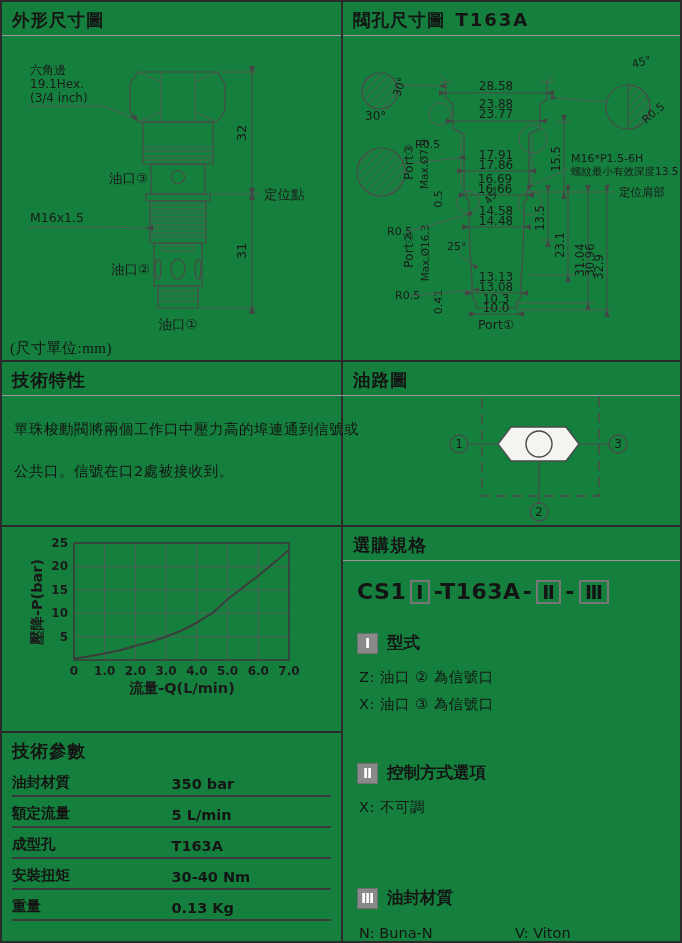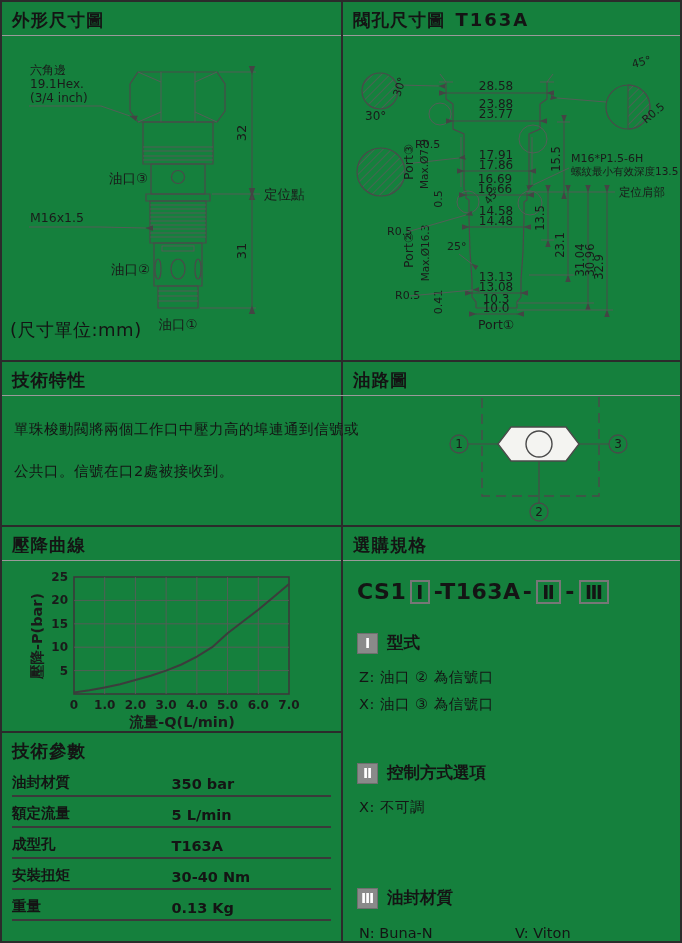--- a/index.html
+++ b/index.html
@@ -31,21 +31,21 @@
     display:inline-flex;align-items:center;justify-content:center;font-size:14px;font-weight:700;flex:0 0 21px;}
   .opt-line{font-size:14.5px;padding-left:16px;letter-spacing:0.5px;}
   .opt-cols{display:flex;padding-left:16px;font-size:14.5px;}
   .opt-cols span{width:48%;}
   
   .param-rows{padding:0 10px;}
   .param-row{display:flex;border-bottom:2px solid #3a3a3a;height:31px;align-items:flex-end;
     font-size:14.5px;font-weight:700;padding-bottom:3px;}
   .param-label{width:50%;}
   .param-value{width:50%;}
-  .unit-note{position:absolute;left:8px;bottom:18px;font-size:18px;letter-spacing:0.5px;}
+  .unit-note{position:absolute;left:8px;bottom:2px;font-size:15px;letter-spacing:0.5px;font-family:Liberation Serif, serif;}
 </style>
 </head>
 <body>
 
 <div class="page">
 
   <div class="divider" style="left:339px;top:0;width:2px;height:939px;"></div>
   <div class="divider" style="left:0;top:358px;width:678px;height:2px;"></div>
   <div class="divider" style="left:0;top:523px;width:678px;height:2px;"></div>
   <div class="divider" style="left:0;top:729px;width:339px;height:2px;"></div>
@@ -237,21 +237,20 @@
         <text font-size="12" text-anchor="middle" x="275" y="86">3</text>
       </g>
       <g>
         <circle cx="196" cy="150" r="9" fill="none" stroke="#4a4a4a" stroke-width="1.3"></circle>
         <text font-size="12" text-anchor="middle" x="196" y="154">2</text>
       </g>
     </svg>
   </div>
 
   <div class="panel" style="left:0;top:525px;width:339px;height:204px;">
-    <div class="panel-title">壓降曲線</div>
     <svg width="339" height="170" viewBox="0 0 339 170">
       <g>
         <rect x="72" y="16" width="215" height="117" fill="none" stroke="#3a3a3a" stroke-width="1.6"></rect>
         <path class="thin" d="M102.7,16 V133 M133.4,16 V133 M164.1,16 V133 M194.9,16 V133 M225.6,16 V133 M256.3,16 V133" stroke="#6a6a6a"></path>
         <path class="thin" d="M72,109.6 H287 M72,86.2 H287 M72,62.8 H287 M72,39.4 H287" stroke="#6a6a6a"></path>
       </g>
       <polyline id="curve-line" fill="none" stroke="#3c3c3c" stroke-width="2" points="72.0,131.6 87.4,129.3 102.7,126.4 118.1,123.2 133.4,119.0 148.8,114.7 164.1,109.6 179.5,103.5 194.9,95.6 210.2,86.2 225.6,72.2 240.9,60.5 256.3,48.8 271.6,36.1 287.0,23.0"></polyline>
       <g font-size="12" font-weight="700">
         <text text-anchor="end" x="66" y="20">25</text>
         <text text-anchor="end" x="66" y="43.4">20</text>

